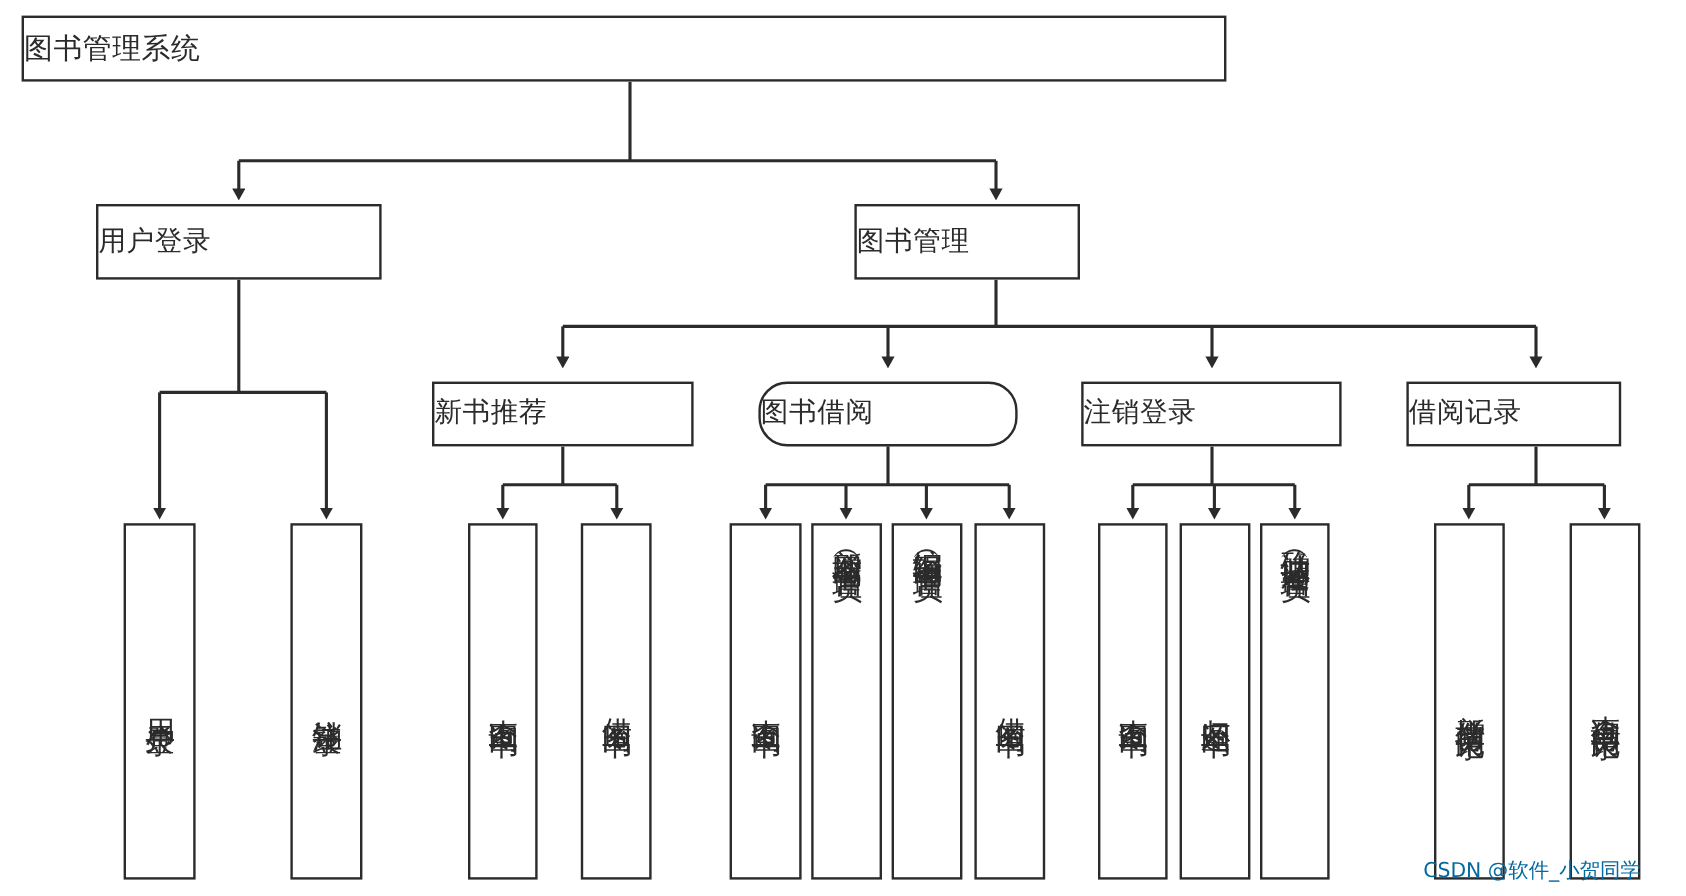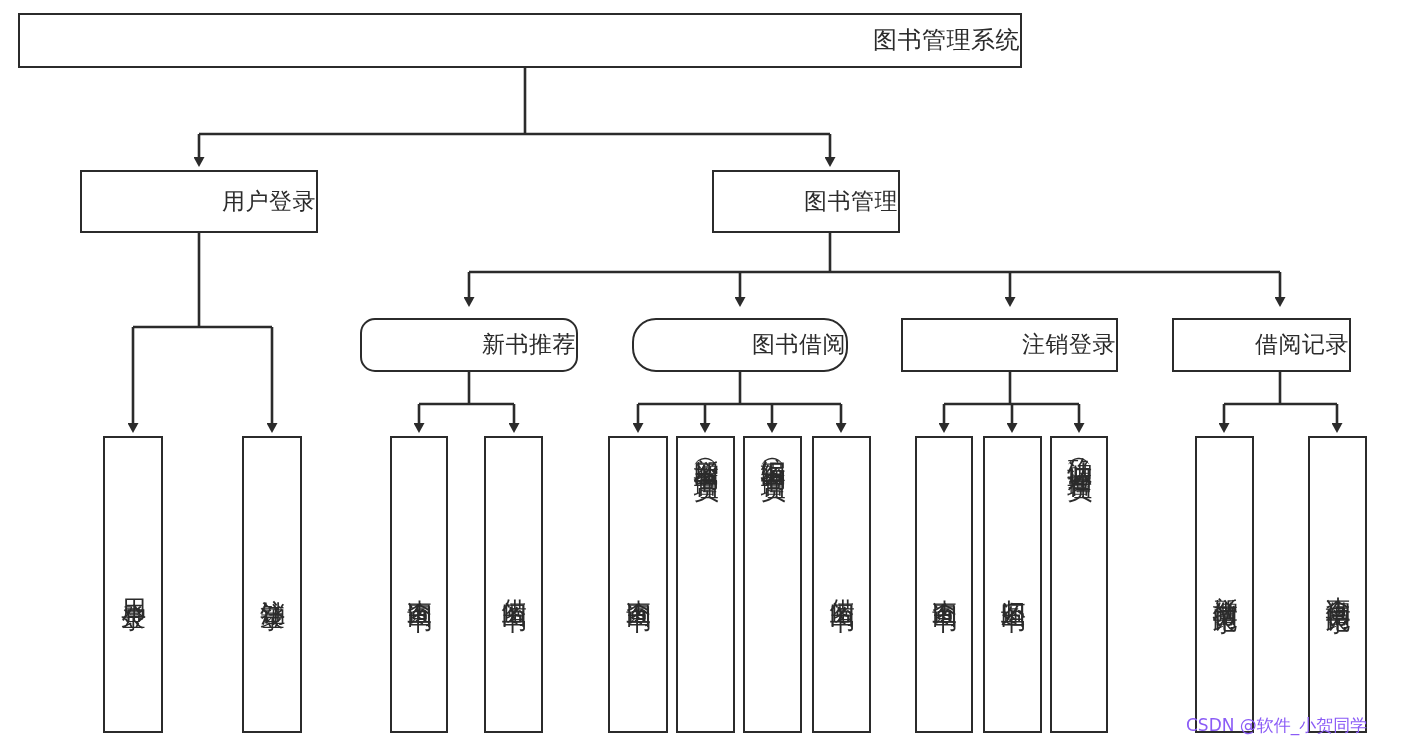--- a/index.html
+++ b/index.html
@@ -25,21 +25,21 @@
     height: 747px;
   }
   .node {
     position: absolute;
     box-sizing: border-box;
     border: 2.5px solid #2b2b2b;
     background: #ffffff;
     color: #2b2b2b;
     display: flex;
     align-items: center;
-    justify-content: flex-end;
+    justify-content: flex-start;
     z-index: 2;
   }
   .node .label {
     display: block;
     line-height: 1.18;
     letter-spacing: 0.5px;
   }
   
   .node.horiz .label {
     writing-mode: horizontal-tb;
@@ -64,21 +64,21 @@
     white-space: nowrap;
   }
   .node.vert.mid {
     align-items: center;
   }
   .watermark {
     position: absolute;
     left: 1186px;
     top: 714px;
     font-size: 17px;
-    color: #8b5cf6;
+    color: #0369a1;
     white-space: nowrap;
     z-index: 3;
     font-family: "DejaVu Sans", "Liberation Sans", sans-serif;
     text-align: center;
   }
 </style>
 </head>
 <body>
 
 <div id="canvas">
@@ -137,21 +137,21 @@
     <span class="label">图书管理系统</span>
   </div>
 
   <div class="node horiz" style="left:80px; top:170px; width:238px; height:63px;">
     <span class="label">用户登录</span>
   </div>
   <div class="node horiz" style="left:712px; top:170px; width:188px; height:63px;">
     <span class="label">图书管理</span>
   </div>
 
-  <div class="node horiz" style="left:360px; top:318px; width:218px; height:54px;border-radius:15px;">
+  <div class="node horiz" style="left:360px; top:318px; width:218px; height:54px;">
     <span class="label">新书推荐</span>
   </div>
   <div class="node horiz" style="left:632px; top:318px; width:216px; height:54px;border-radius:24px;">
     <span class="label">图书借阅</span>
   </div>
   <div class="node horiz" style="left:901px; top:318px; width:217px; height:54px;">
     <span class="label">注销登录</span>
   </div>
   <div class="node horiz" style="left:1172px; top:318px; width:179px; height:54px;">
     <span class="label">借阅记录</span>

